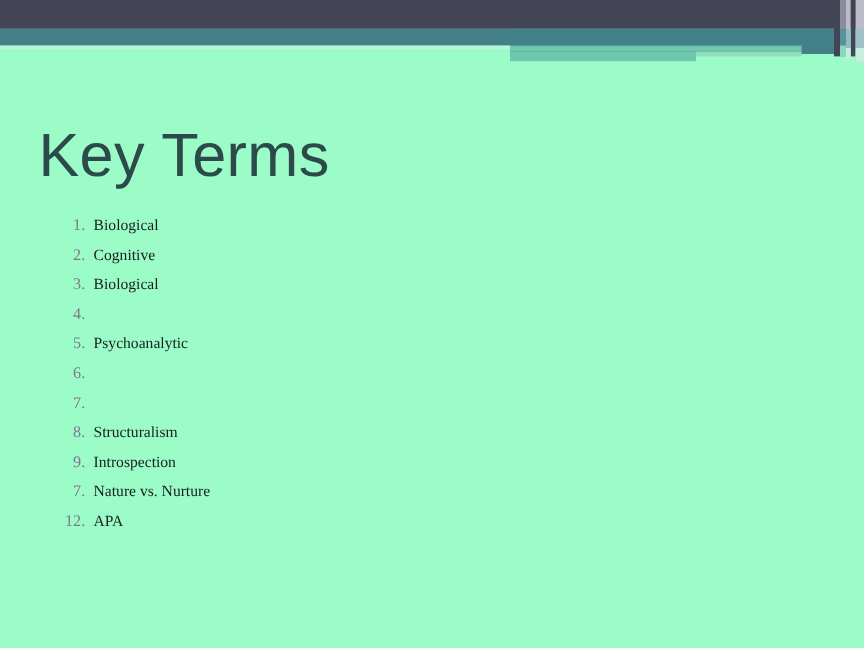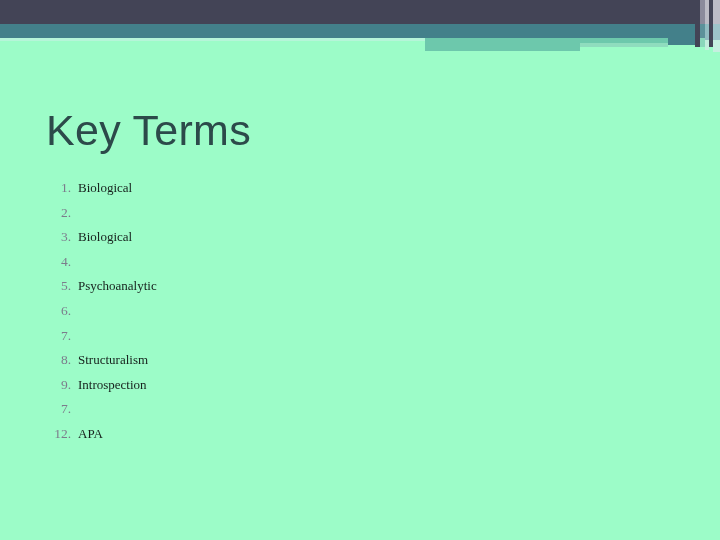--- a/index.html
+++ b/index.html
@@ -98,23 +98,23 @@
   .vs-overlay-teal-1 { left: 700px; top: 24px; width: 5px;  height: 14px; background: #5c919a; }
   .vs-overlay-teal-2 { left: 705px; top: 24px; width: 4px;  height: 16px; background: #91bcc2; }
   .vs-overlay-teal-3 { left: 713px; top: 24px; width: 7px;  height: 16px; background: #9dc3c9; }
   .vs-overlay-grn-1 { left: 700px; top: 38px; width: 5px;  height: 9px;  background: #8ad7bb; }
   .vs-overlay-grn-2 { left: 705px; top: 40px; width: 4px;  height: 10px; background: #c2eedd; }
   .vs-overlay-grn-3 { left: 713px; top: 40px; width: 7px;  height: 12px; background: #c6efe0; }
 
   
   .slide-title {
     position: absolute;
-    left: 46px;
+    left: 32px;
     top: 104px;
-    font-size: 43px;
+    font-size: 51px;
     line-height: 52px;
     font-weight: 400;
     color: #2c4a4a;
     letter-spacing: 0.3px;
     white-space: nowrap;
   }
 
   
   .terms-list {
     position: absolute;
@@ -177,20 +177,21 @@
 
   <div class="slide-title">Key Terms</div>
 
   <ol class="terms-list">
       <li class="term-row">
         <span class="term-num">1.</span>
         <span class="term-label">Biological</span>
       </li>
       <li class="term-row">
         <span class="term-num">2.</span>
+        <span class="term-label">Cognitive</span>
       </li>
       <li class="term-row">
         <span class="term-num">3.</span>
         <span class="term-label">Biological</span>
       </li>
       <li class="term-row">
         <span class="term-num">4.</span>
       </li>
       <li class="term-row">
         <span class="term-num">5.</span>
@@ -205,20 +206,21 @@
       <li class="term-row">
         <span class="term-num">8.</span>
         <span class="term-label">Structuralism</span>
       </li>
       <li class="term-row">
         <span class="term-num">9.</span>
         <span class="term-label">Introspection</span>
       </li>
       <li class="term-row">
         <span class="term-num">7.</span>
+        <span class="term-label">Nature vs. Nurture</span>
       </li>
       <li class="term-row">
         <span class="term-num">12.</span>
         <span class="term-label">APA</span>
       </li>
     </ol>
 
 </div>
 
 </body></html>

